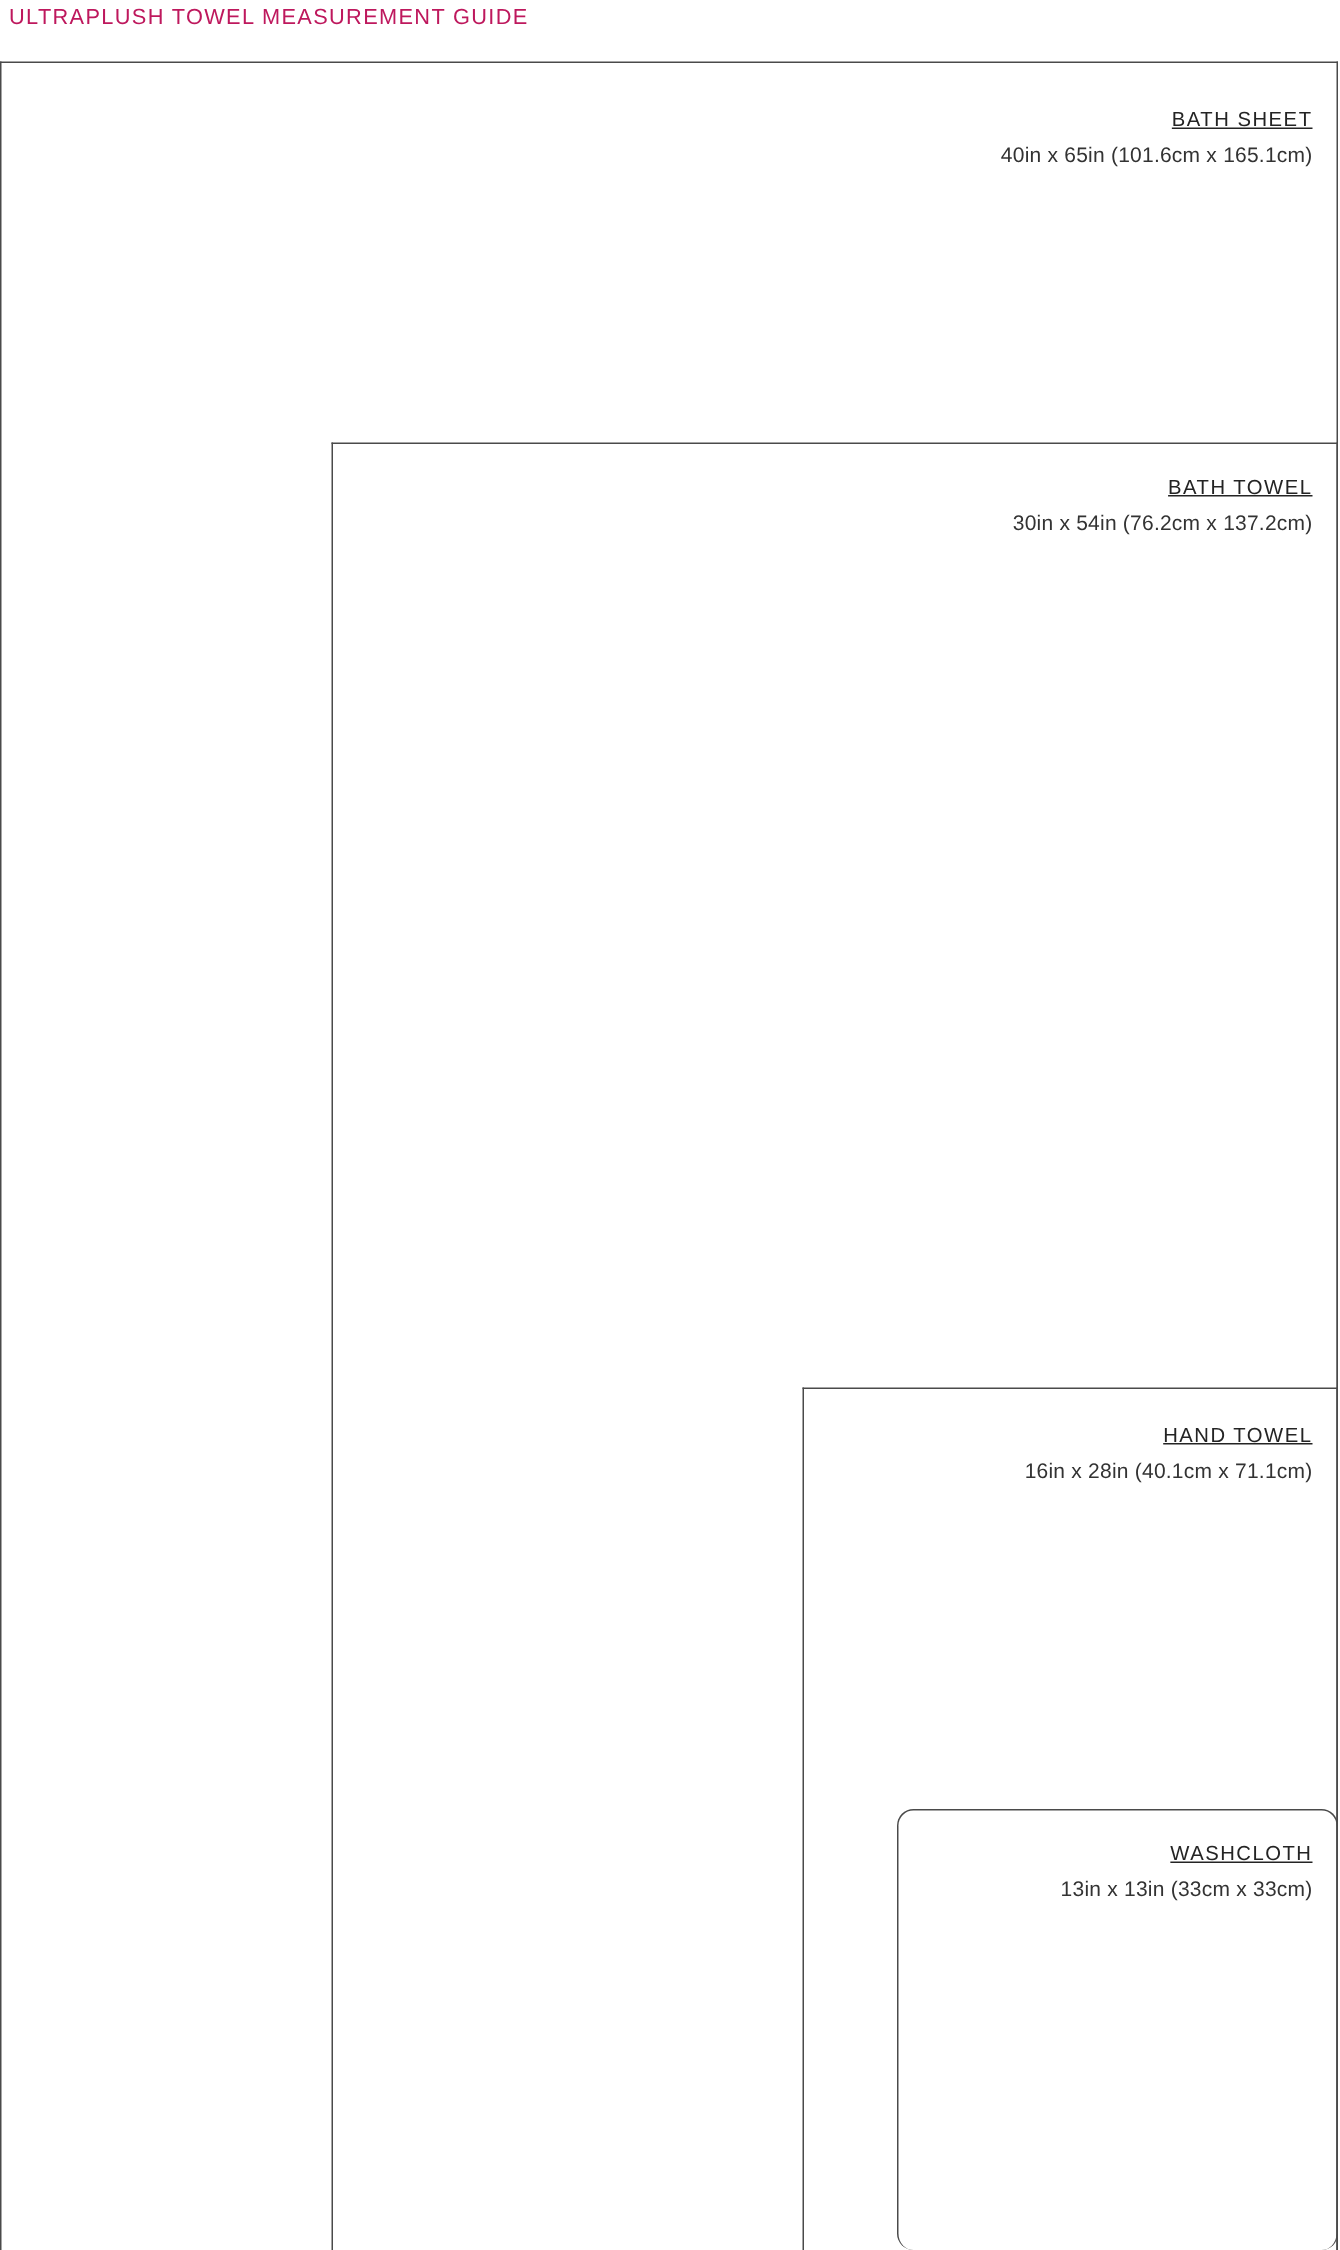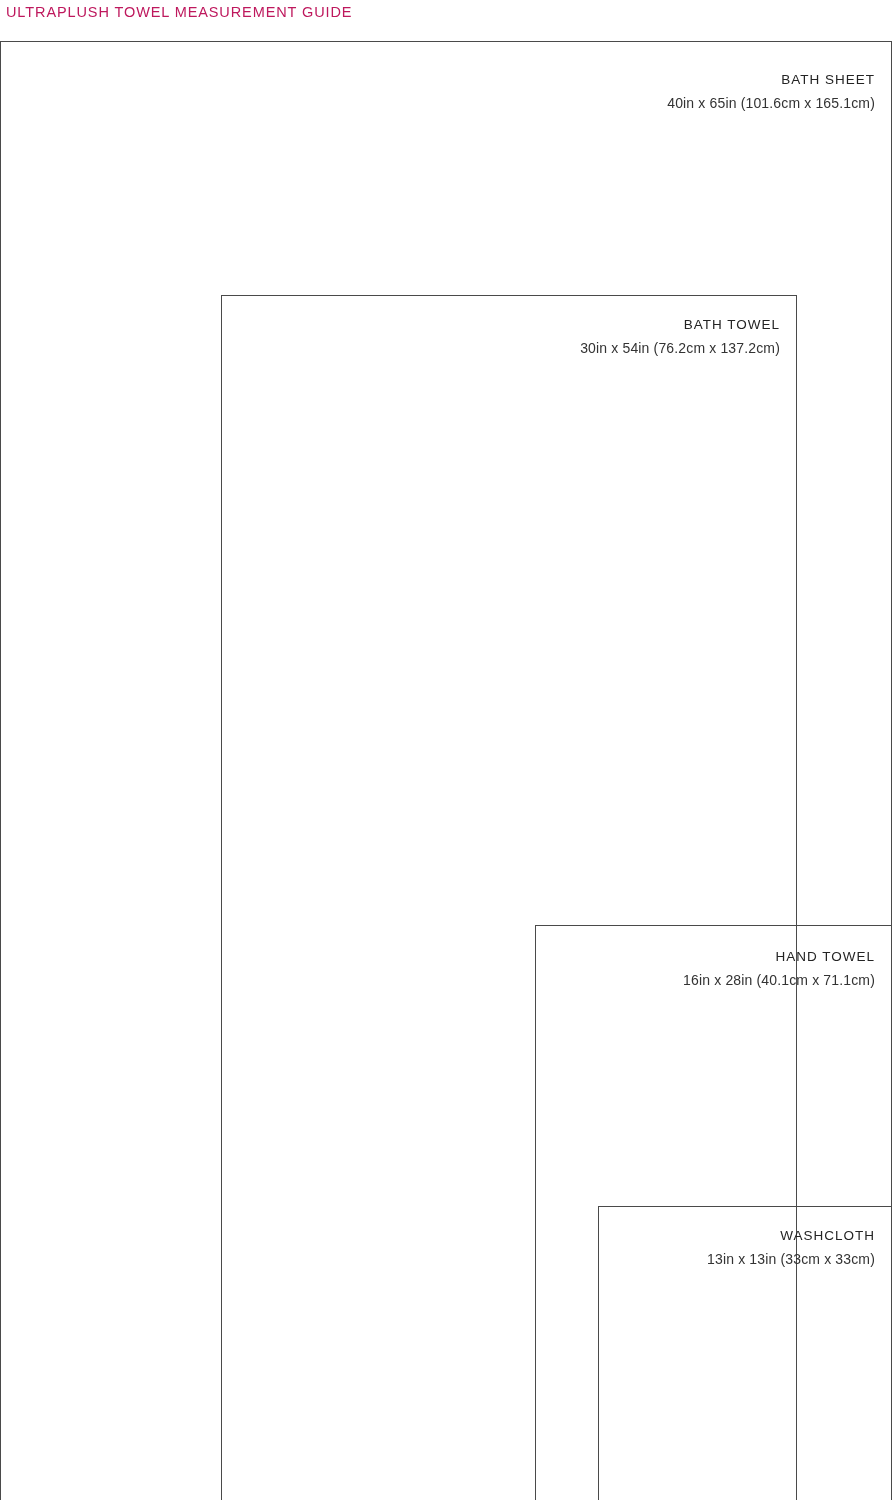--- a/index.html
+++ b/index.html
@@ -39,20 +39,21 @@
     right: 16px;
     text-align: right;
     line-height: 1.0;
     white-space: nowrap;
   }
   .box-name {
     font-size: 13.5px;
     letter-spacing: 1.0px;
     color: #242424;
     display: block;
+    text-decoration: underline;
   }
   .box-dims {
     font-size: 14px;
     letter-spacing: 0.15px;
     color: #333333;
     display: block;
     margin-top: 9px;
     margin-left: 20px;
   }
 
@@ -61,38 +62,39 @@
     left: 0px;
     top: 41px;
     width: 892px;
     height: 1459px;
   }
   #label-bath-sheet { top: 31px; right: 16px; }
 
   #box-bath-towel {
     left: 221px;
     top: 295px;
-    width: 576px;
+    width: 671px;
     height: 1205px;
   }
   #label-bath-towel { top: 22px; right: 16px; }
 
   #box-hand-towel {
     left: 535px;
     top: 925px;
     width: 357px;
     height: 626px;
   }
   #label-hand-towel { top: 24px; right: 16px; }
 
   #box-washcloth {
     left: 598px;
     top: 1206px;
     width: 294px;
     height: 294px;
+    border-radius: 11px;
   }
   #label-washcloth { top: 22px; right: 16px; }
 </style>
 </head>
 <body>
 
 <div id="guide-title">ULTRAPLUSH TOWEL MEASUREMENT GUIDE</div>
 
 <div class="size-box" id="box-bath-sheet">
   <div class="box-label" id="label-bath-sheet">

